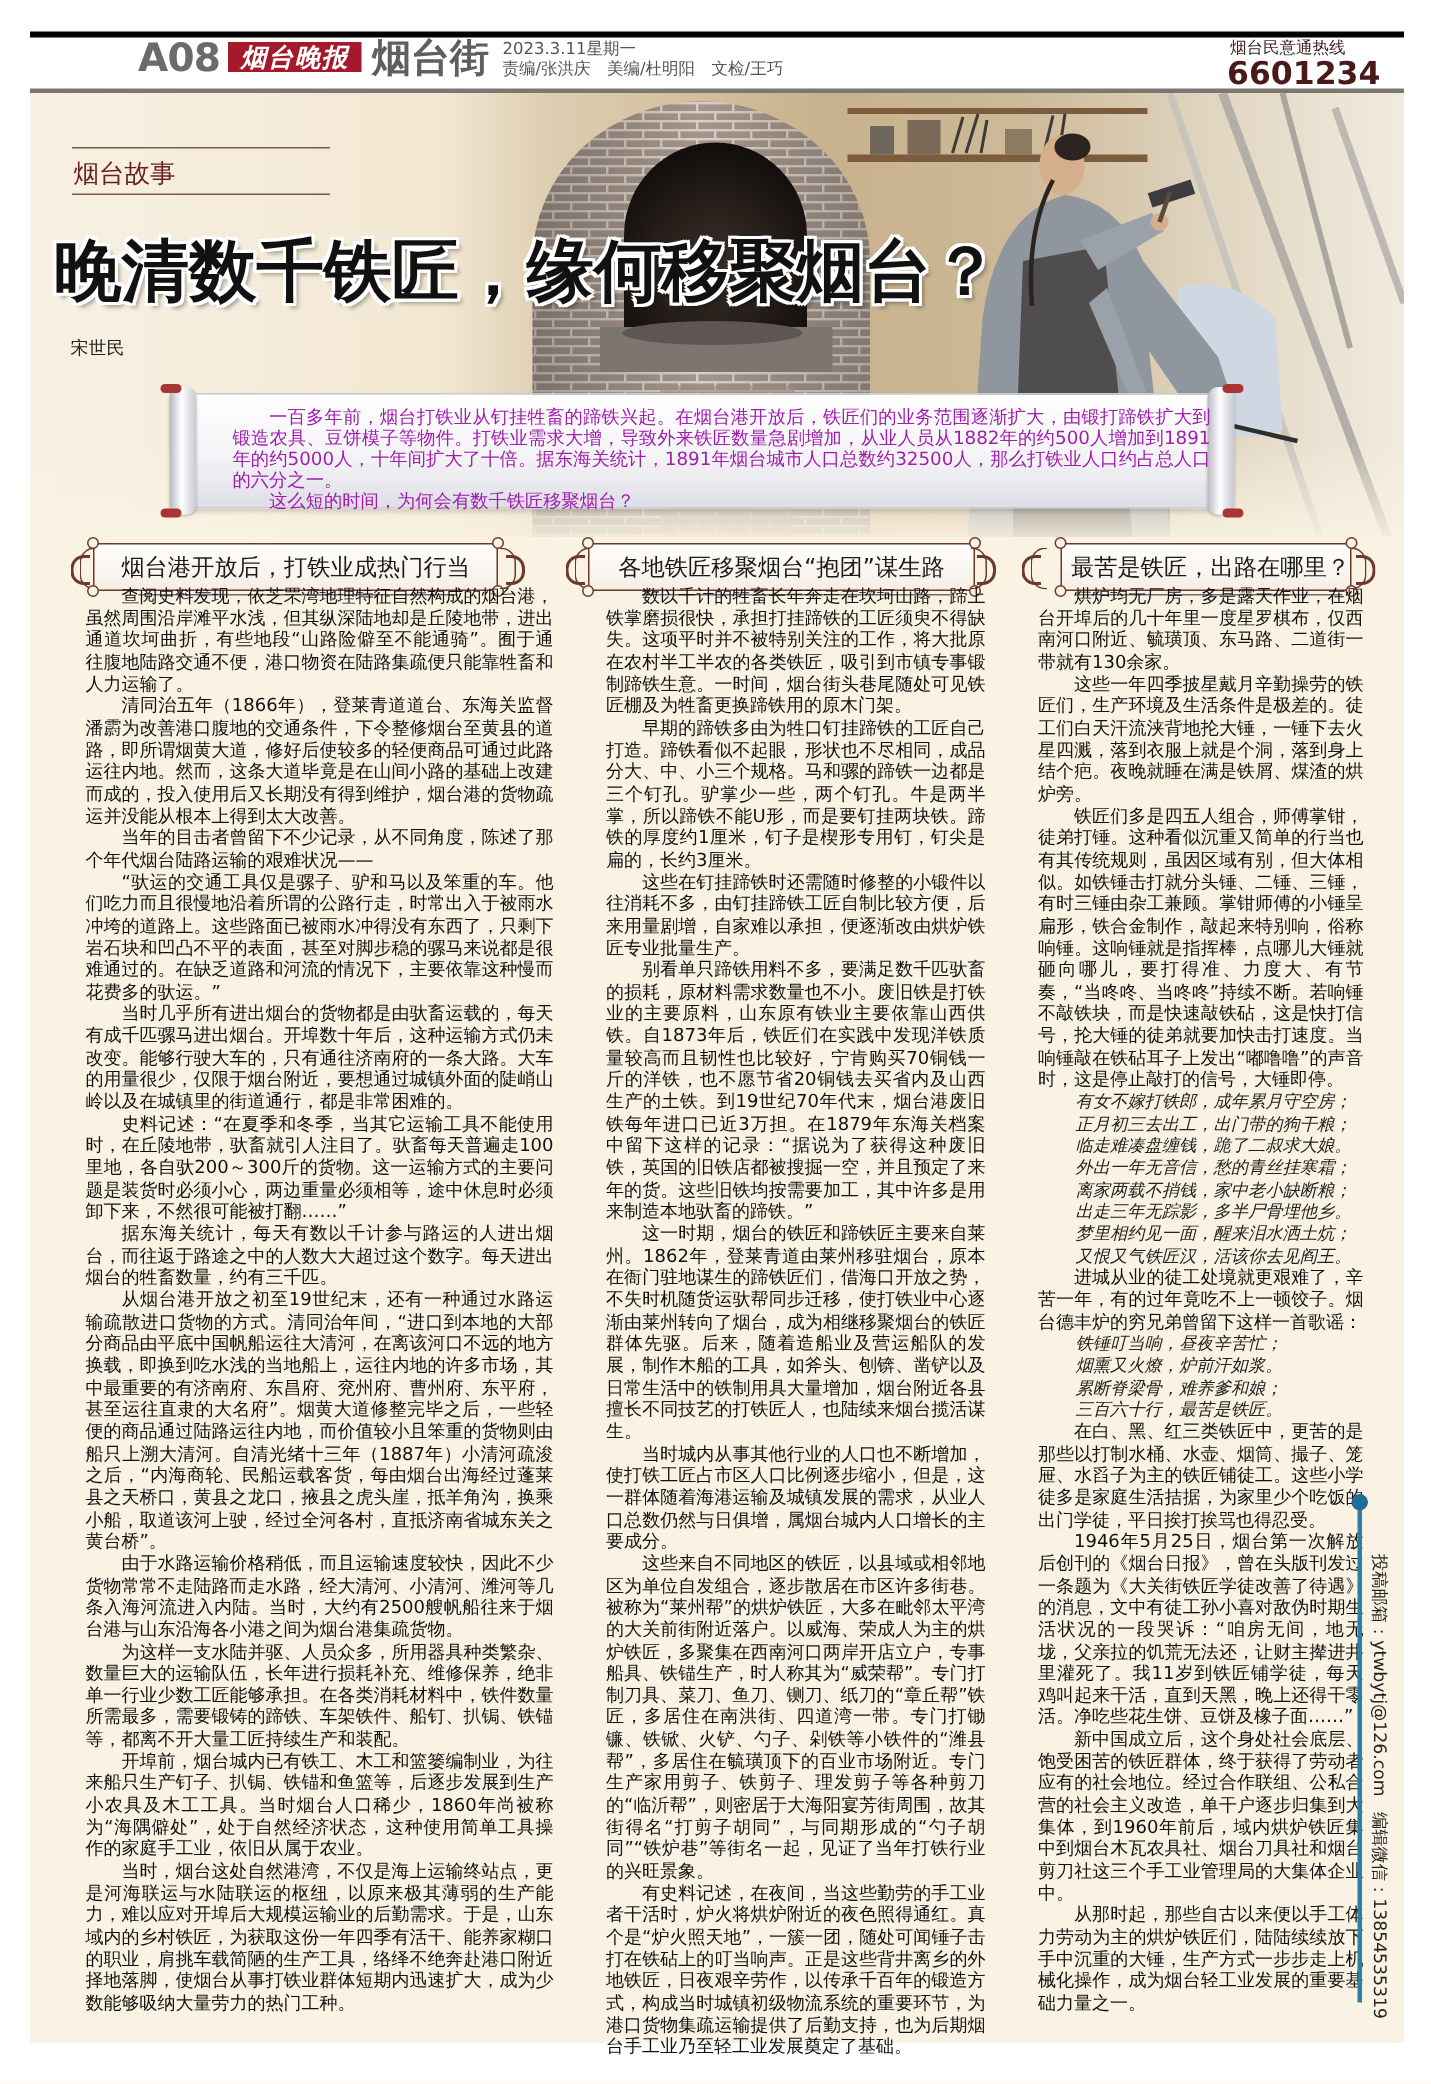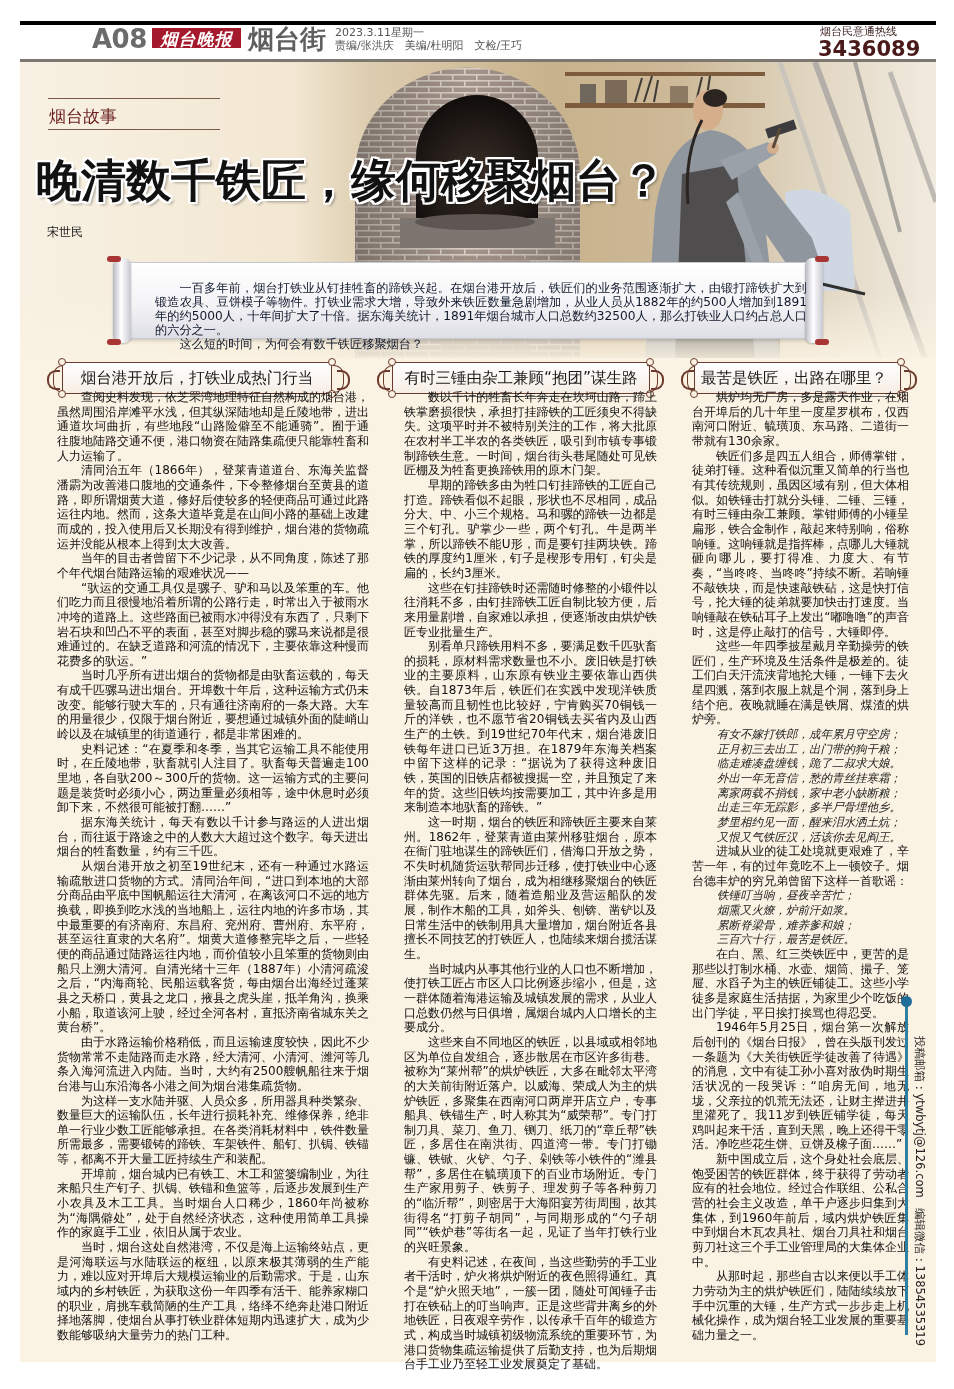--- a/index.html
+++ b/index.html
@@ -22,21 +22,21 @@
 .col-label{left:49px;top:106px;font-size:17px;line-height:20px;color:var(--label);}
 .title{left:36px;top:156px;font-size:45px;line-height:50px;font-weight:900;color:#111;white-space:nowrap;
  text-shadow:2px 0 #fff,-2px 0 #fff,0 2px #fff,0 -2px #fff,2px 2px #fff,-2px -2px #fff,2px -2px #fff,-2px 2px #fff,3px 3px 3px rgba(0,0,0,.35);}
 .byline{left:47px;top:225px;font-size:12px;line-height:14px;color:#222;}
 .scroll{left:103px;top:258px;width:722px;height:85px;}
 .scroll-body{position:absolute;left:22px;right:14px;top:4px;bottom:4px;background:linear-gradient(#ffffff,#f4f4f7 55%,#dedee6);border-top:1px solid #c9c9d2;border-bottom:1px solid #c9c9d2;box-shadow:0 2px 3px rgba(0,0,0,.15);}
 .roll{position:absolute;top:0;width:18px;height:85px;border-radius:7px;background:linear-gradient(to right,#b7b7c1,#ffffff 45%,#c7c7d0);box-shadow:0 1px 2px rgba(0,0,0,.25);}
 .roll-l{left:10px;}
 .roll-r{right:2px;}
 .roll-cap{position:absolute;width:14px;height:6px;border-radius:3px;background:#a83434;}
-.scroll-text{position:absolute;left:52px;top:23px;width:652px;font-size:12.2px;line-height:14px;color:#0f172a;text-align:justify;}
+.scroll-text{position:absolute;left:52px;top:13px;width:652px;font-size:12.2px;line-height:14px;color:#a21caf;text-align:justify;}
 .scroll-text p{margin:0;text-indent:2em;}
 .col-head{position:absolute;top:362px;height:32px;}
 .hbox{position:absolute;top:0;bottom:0;border:1.5px solid var(--frame);border-radius:3px;background:linear-gradient(#ffffff,#f5eee4);}
 .hc{position:absolute;width:8px;height:8px;border:1.5px solid var(--frame);border-radius:50%;background:var(--paper);}
 .hc.tl{left:-5px;top:-5px;}.hc.tr{right:-5px;top:-5px;}.hc.bl{left:-5px;bottom:-5px;}.hc.br{right:-5px;bottom:-5px;}
 .htext{position:absolute;left:0;right:0;top:6px;text-align:center;font-size:15.5px;line-height:18px;color:#1a1a1a;white-space:nowrap;}
 .orn{position:absolute;top:0;width:18px;height:32px;}
 .orn::before,.orn::after{content:"";position:absolute;border:2px solid var(--frame);}
 .orn-l::before{left:2px;top:8px;width:11px;height:16px;border-right:none;border-radius:9px 0 0 9px;}
 .orn-l::after{left:8px;top:3px;width:10px;height:26px;border-right:none;border-width:1.5px;border-radius:10px 0 0 10px;}
@@ -55,21 +55,21 @@
 
 <div class="abs paper"></div>
 <div class="abs top-rule"></div>
 
 <div class="abs page-no">A08</div>
 <div class="abs logo">烟台晚报</div>
 <div class="abs section-name">烟台街</div>
 <div class="abs dateline">2023.3.11星期一</div>
 <div class="abs staffline">责编/张洪庆　美编/杜明阳　文检/王巧</div>
 <div class="abs hot-label">烟台民意通热线</div>
-<div class="abs hot-num">3436089</div>
+<div class="abs hot-num">6601234</div>
 <div class="abs head-rule"></div>
 
 <svg class="abs hero" width="916" height="296" viewBox="0 0 916 296">
   <defs>
     <linearGradient id="wallg" x1="0" x2="1" y1="0" y2="0">
       <stop offset="0" stop-color="#f8f1e3"></stop>
       <stop offset="0.30" stop-color="#f2e7d2"></stop>
       <stop offset="0.38" stop-color="#ddcdb0"></stop>
       <stop offset="0.58" stop-color="#c8b28c"></stop>
       <stop offset="0.72" stop-color="#cdb998"></stop>
@@ -178,29 +178,29 @@
 </div>
 <div class="abs h-under" style="left:92px;width:213px;"></div>
 
 <div class="col-head" style="left:375px;width:291px;">
   <span class="orn orn-l" style="left:0;"></span>
   <div class="hbox" style="left:17px;right:16px;">
     <span class="hc tl"></span>
       <span class="hc tr"></span>
       <span class="hc bl"></span>
       <span class="hc br"></span>
-    <span class="htext">有时三锤由杂工兼顾“抱团”谋生路</span>
+    <span class="htext">各地铁匠移聚烟台“抱团”谋生路</span>
   </div>
   <span class="orn orn-r" style="right:0;"></span>
 </div>
 <div class="abs h-under" style="left:428px;width:208px;"></div>
 
 <div class="col-head" style="left:679px;width:240px;">
   <span class="orn orn-l" style="left:0;"></span>
-  <div class="hbox" style="left:15px;right:18px;">
+  <div class="hbox" style="left:28px;right:18px;">
     <span class="hc tl"></span>
       <span class="hc tr"></span>
       <span class="hc bl"></span>
       <span class="hc br"></span>
     <span class="htext" style="text-align:left;padding-left:6px;">最苦是铁匠，出路在哪里？</span>
   </div>
   <span class="orn orn-r" style="right:0;"></span>
 </div>
 <div class="abs h-under" style="left:717px;width:178px;"></div>
 
@@ -225,22 +225,22 @@
   <p>这些在钉挂蹄铁时还需随时修整的小锻件以往消耗不多，由钉挂蹄铁工匠自制比较方便，后来用量剧增，自家难以承担，便逐渐改由烘炉铁匠专业批量生产。</p>
   <p>别看单只蹄铁用料不多，要满足数千匹驮畜的损耗，原材料需求数量也不小。废旧铁是打铁业的主要原料，山东原有铁业主要依靠山西供铁。自1873年后，铁匠们在实践中发现洋铁质量较高而且韧性也比较好，宁肯购买70铜钱一斤的洋铁，也不愿节省20铜钱去买省内及山西生产的土铁。到19世纪70年代末，烟台港废旧铁每年进口已近3万担。在1879年东海关档案中留下这样的记录：“据说为了获得这种废旧铁，英国的旧铁店都被搜掘一空，并且预定了来年的货。这些旧铁均按需要加工，其中许多是用来制造本地驮畜的蹄铁。”</p>
   <p>这一时期，烟台的铁匠和蹄铁匠主要来自莱州。1862年，登莱青道由莱州移驻烟台，原本在衙门驻地谋生的蹄铁匠们，借海口开放之势，不失时机随货运驮帮同步迁移，使打铁业中心逐渐由莱州转向了烟台，成为相继移聚烟台的铁匠群体先驱。后来，随着造船业及营运船队的发展，制作木船的工具，如斧头、刨锛、凿铲以及日常生活中的铁制用具大量增加，烟台附近各县擅长不同技艺的打铁匠人，也陆续来烟台揽活谋生。</p>
   <p>当时城内从事其他行业的人口也不断增加，使打铁工匠占市区人口比例逐步缩小，但是，这一群体随着海港运输及城镇发展的需求，从业人口总数仍然与日俱增，属烟台城内人口增长的主要成分。</p>
   <p>这些来自不同地区的铁匠，以县域或相邻地区为单位自发组合，逐步散居在市区许多街巷。被称为“莱州帮”的烘炉铁匠，大多在毗邻太平湾的大关前街附近落户。以威海、荣成人为主的烘炉铁匠，多聚集在西南河口两岸开店立户，专事船具、铁锚生产，时人称其为“威荣帮”。专门打制刀具、菜刀、鱼刀、铡刀、纸刀的“章丘帮”铁匠，多居住在南洪街、四道湾一带。专门打锄镰、铁锨、火铲、勺子、剁铁等小铁件的“潍县帮”，多居住在毓璜顶下的百业市场附近。专门生产家用剪子、铁剪子、理发剪子等各种剪刀的“临沂帮”，则密居于大海阳宴芳街周围，故其街得名“打剪子胡同”，与同期形成的“勺子胡同”“铁炉巷”等街名一起，见证了当年打铁行业的兴旺景象。</p>
   <p>有史料记述，在夜间，当这些勤劳的手工业者干活时，炉火将烘炉附近的夜色照得通红。真个是“炉火照天地”，一簇一团，随处可闻锤子击打在铁砧上的叮当响声。正是这些背井离乡的外地铁匠，日夜艰辛劳作，以传承千百年的锻造方式，构成当时城镇初级物流系统的重要环节，为港口货物集疏运输提供了后勤支持，也为后期烟台手工业乃至轻工业发展奠定了基础。</p>
 </div>
 
 <div class="col" style="left:680px;width:217px;">
   <p>烘炉均无厂房，多是露天作业，在烟台开埠后的几十年里一度星罗棋布，仅西南河口附近、毓璜顶、东马路、二道街一带就有130余家。</p>
+  <p>这些一年四季披星戴月辛勤操劳的铁匠们，生产环境及生活条件是极差的。徒工们白天汗流浃背地抡大锤，一锤下去火星四溅，落到衣服上就是个洞，落到身上结个疤。夜晚就睡在满是铁屑、煤渣的烘炉旁。</p>
   <p>铁匠们多是四五人组合，师傅掌钳，徒弟打锤。这种看似沉重又简单的行当也有其传统规则，虽因区域有别，但大体相似。如铁锤击打就分头锤、二锤、三锤，有时三锤由杂工兼顾。掌钳师傅的小锤呈扁形，铁合金制作，敲起来特别响，俗称响锤。这响锤就是指挥棒，点哪儿大锤就砸向哪儿，要打得准、力度大、有节奏，“当咚咚、当咚咚”持续不断。若响锤不敲铁块，而是快速敲铁砧，这是快打信号，抡大锤的徒弟就要加快击打速度。当响锤敲在铁砧耳子上发出“嘟噜噜”的声音时，这是停止敲打的信号，大锤即停。</p>
-  <p>这些一年四季披星戴月辛勤操劳的铁匠们，生产环境及生活条件是极差的。徒工们白天汗流浃背地抡大锤，一锤下去火星四溅，落到衣服上就是个洞，落到身上结个疤。夜晚就睡在满是铁屑、煤渣的烘炉旁。</p>
   <div class="verse">有女不嫁打铁郎，成年累月守空房；</div>
   <div class="verse">正月初三去出工，出门带的狗干粮；</div>
   <div class="verse">临走难凑盘缠钱，跪了二叔求大娘。</div>
   <div class="verse">外出一年无音信，愁的青丝挂寒霜；</div>
   <div class="verse">离家两载不捎钱，家中老小缺断粮；</div>
   <div class="verse">出走三年无踪影，多半尸骨埋他乡。</div>
   <div class="verse">梦里相约见一面，醒来泪水洒土炕；</div>
   <div class="verse">又恨又气铁匠汉，活该你去见阎王。</div>
   <p>进城从业的徒工处境就更艰难了，辛苦一年，有的过年竟吃不上一顿饺子。烟台德丰炉的穷兄弟曾留下这样一首歌谣：</p>
   <div class="verse">铁锤叮当响，昼夜辛苦忙；</div>

